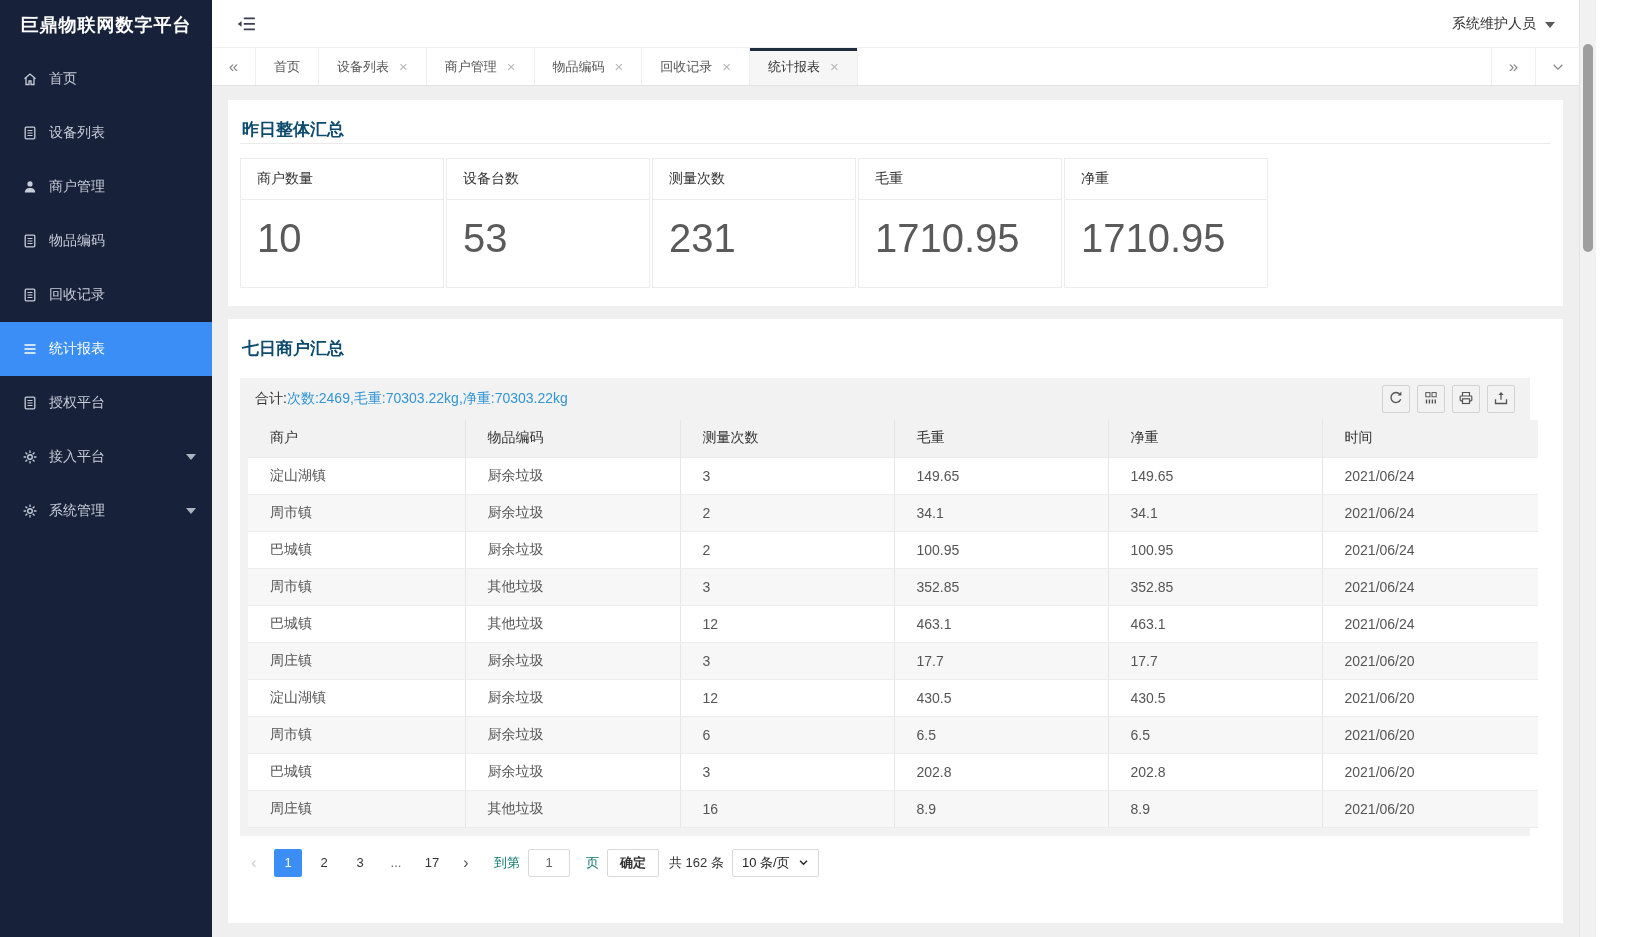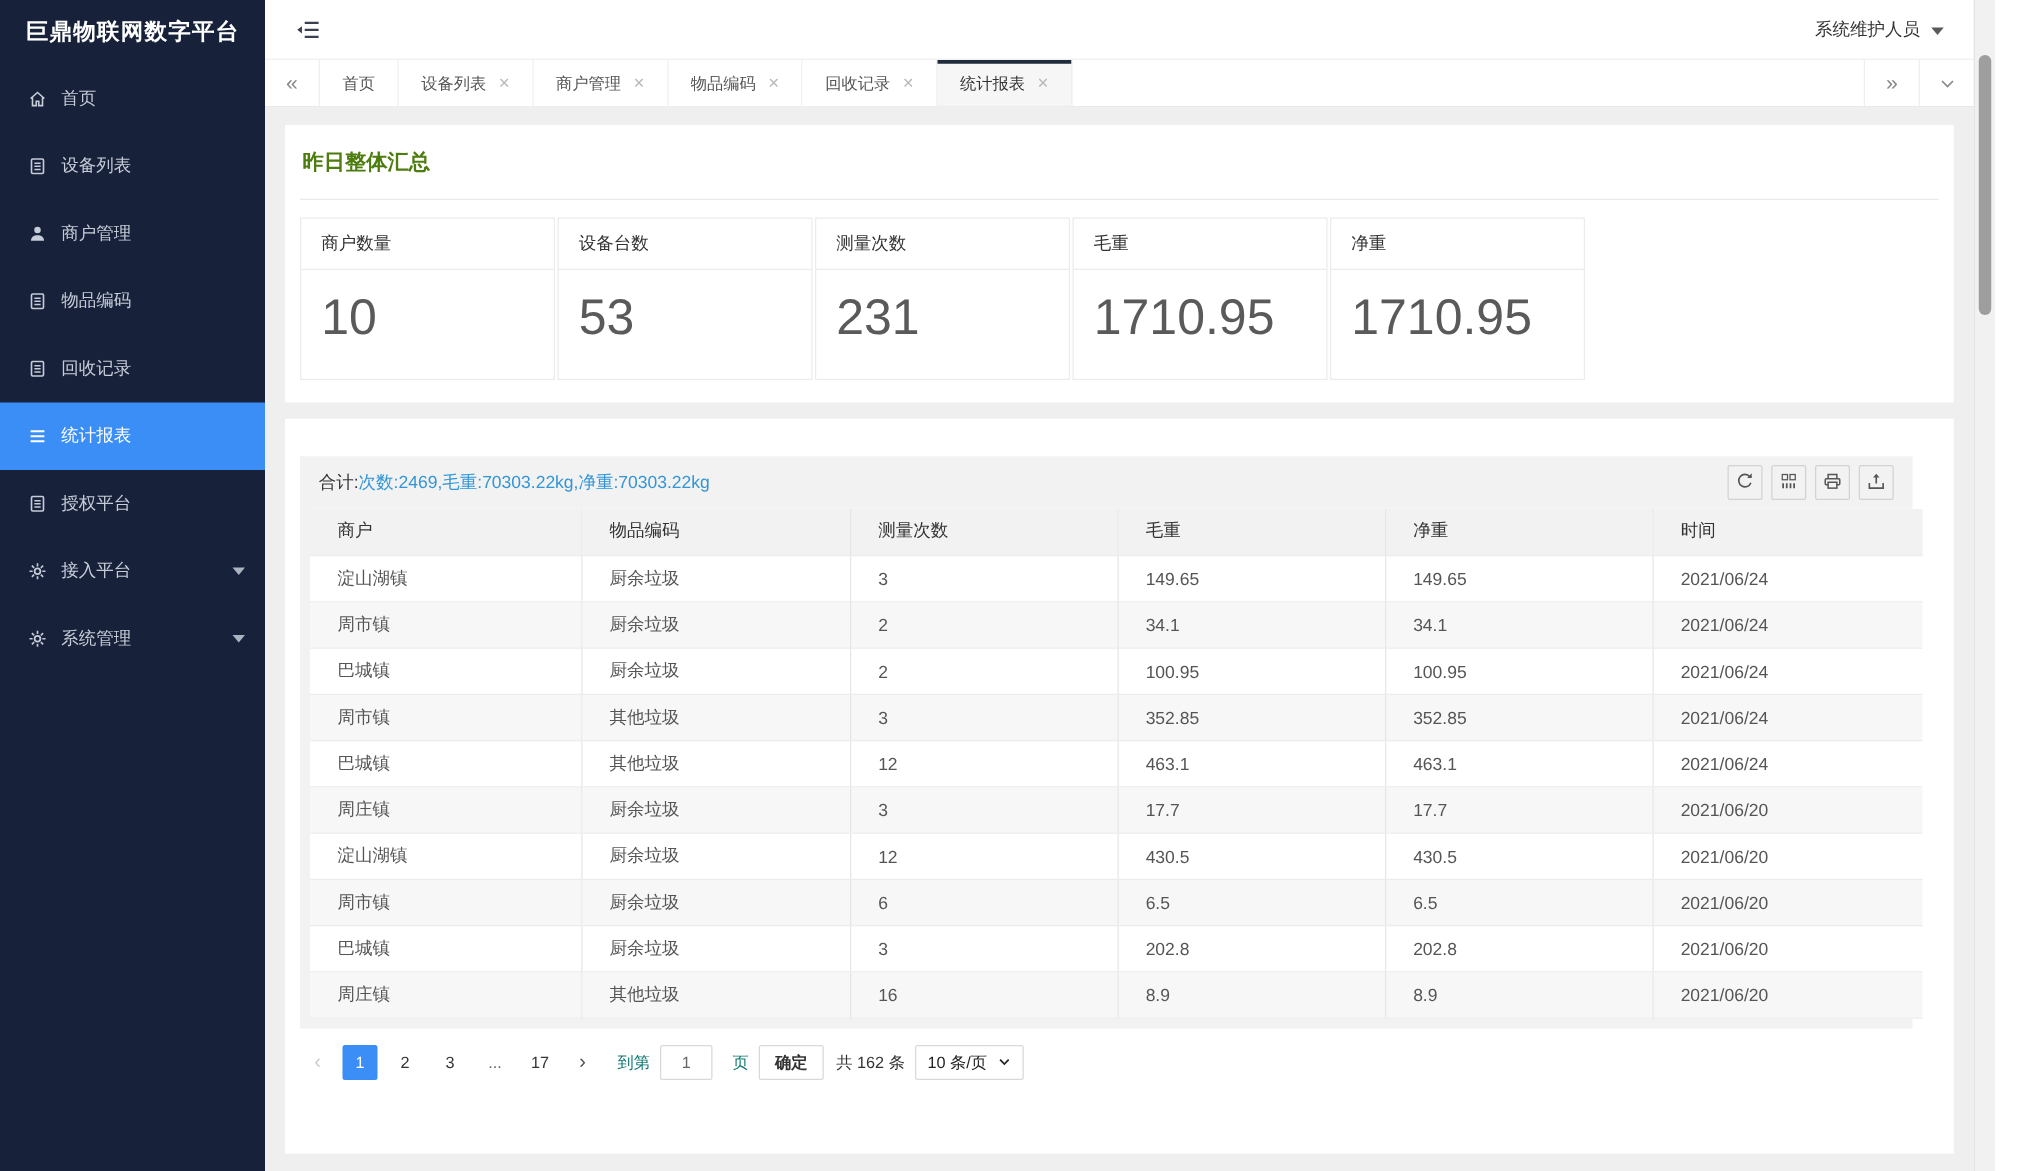--- a/index.html
+++ b/index.html
@@ -33,21 +33,21 @@
   .tab { display:flex; align-items:center; padding:0 18px; font-size:13px; color:#555; border-right:1px solid #eee; gap:10px; cursor:pointer; position:relative; background:#fff; }
   .tab .x { color:#b8b8b8; font-size:15px; line-height:1; }
   .tab.active { background:#f6f6f6; color:#333; }
   .tab.active::before { content:''; position:absolute; top:0; left:0; right:0; height:3px; background:#1f2d3d; }
   .tab-spacer { flex:1; }
 
   .content { flex:1; background:#efefef; padding:14px 16px; display:flex; flex-direction:column; overflow:hidden; }
   .panel { background:#fff; padding:14px 12px 18px; }
   .panel1 { margin-bottom:13px; }
   .panel2 { flex:1; }
-  .panel-title { font-size:17px; color:#4d7c0f; padding:4px 2px 18px; }
+  .panel-title { font-size:17px; color:#0c4a6e; padding:4px 2px 2px; }
   .panel1 .panel-title { border-bottom:1px solid #eaeaea; }
 
   .cards { display:flex; gap:2px; margin-top:14px; }
   .card { width:204px; border:1px solid #ececec; background:#fff; }
   .card-label { padding:11px 16px; font-size:14px; color:#333; border-bottom:1px solid #ececec; }
   .card-value { padding:16px 16px 26px; font-size:40px; color:#5a5a5a; }
 
   .filters { display:flex; align-items:center; margin-top:16px; gap:25px; }
   .input-box { height:32px; border:1px solid #d9d9d9; border-radius:2px; display:flex; align-items:center; padding:0 11px; font-size:14px; color:#333; background:#fff; }
   .date-input { width:184px; cursor:pointer; }
@@ -252,20 +252,21 @@
               <div class="card-value">1710.95</div>
             </div>
             <div class="card">
               <div class="card-label">净重</div>
               <div class="card-value">1710.95</div>
             </div>
           </div>
       </section>
 
       <section class="panel panel2">
+        <h2 class="panel-title">七日商户汇总</h2>
 
 
         <div class="table-wrap">
           <div class="toolbar">
             <div class="total">
               <span>合计:</span><span class="blue">次数:2469,毛重:70303.22kg,净重:70303.22kg</span>
             </div>
             <div class="tool-btns">
                 <button class="tool-btn">
                   <span><svg viewBox="0 0 16 16">

